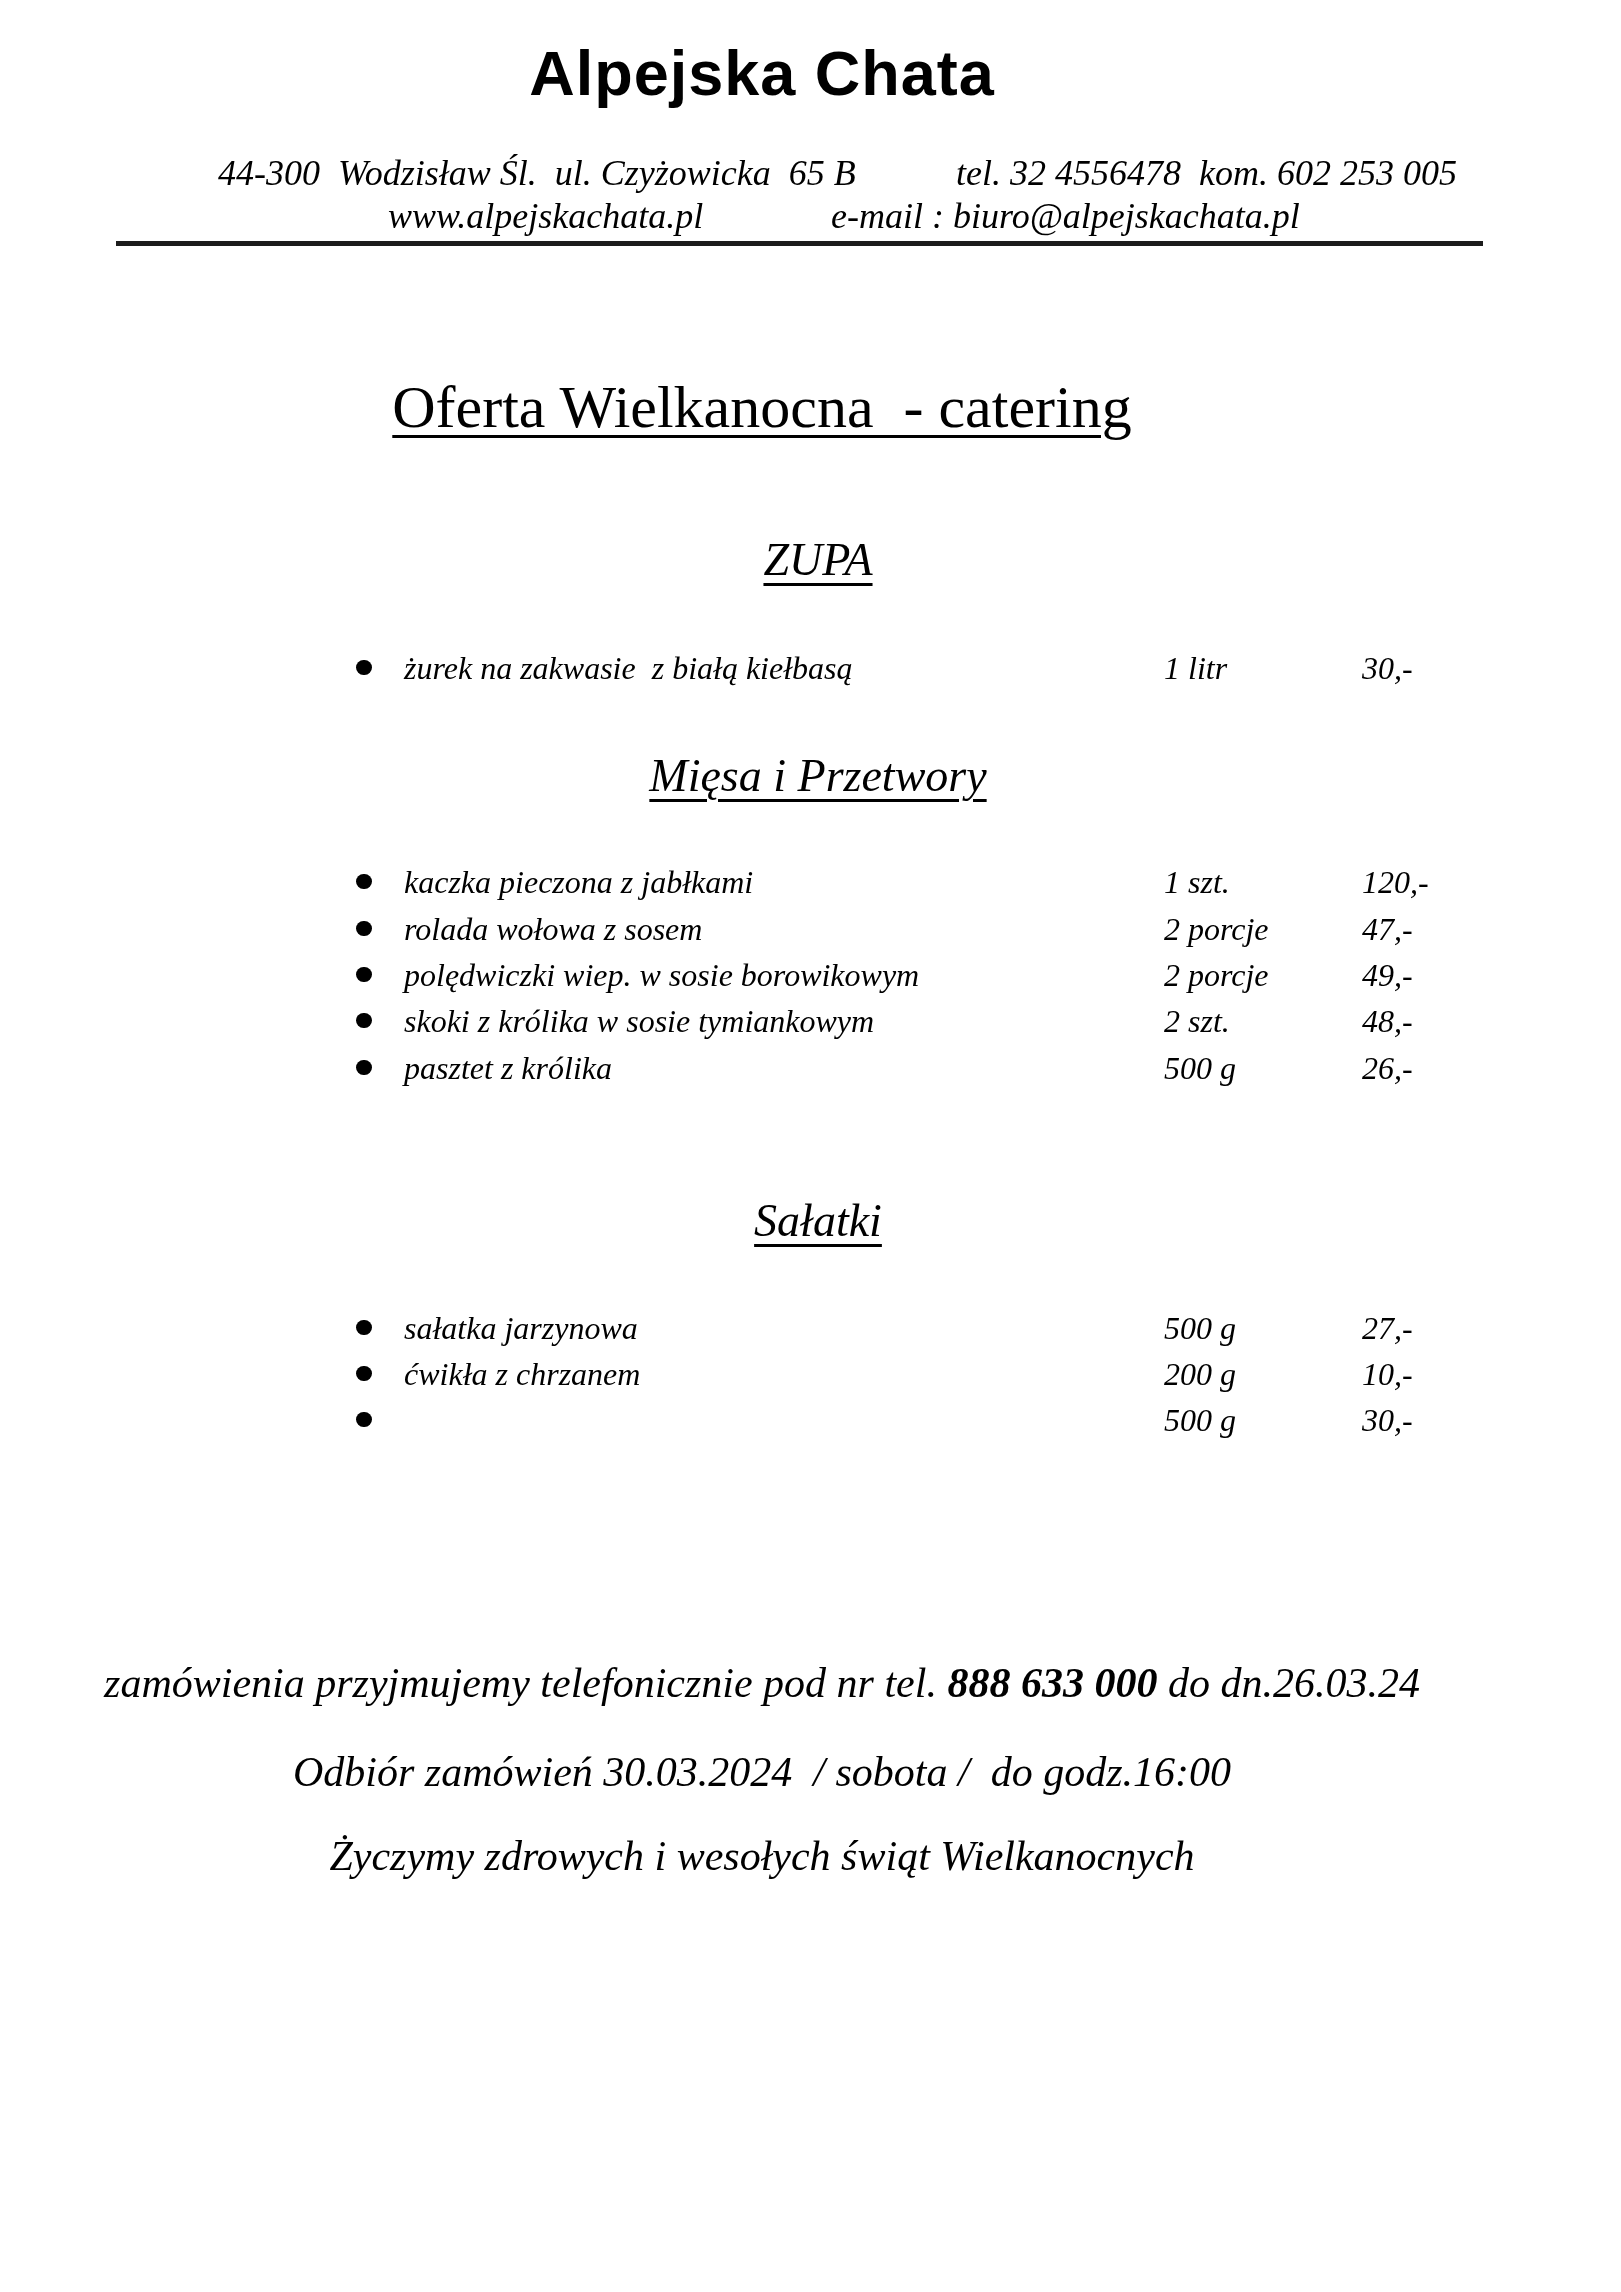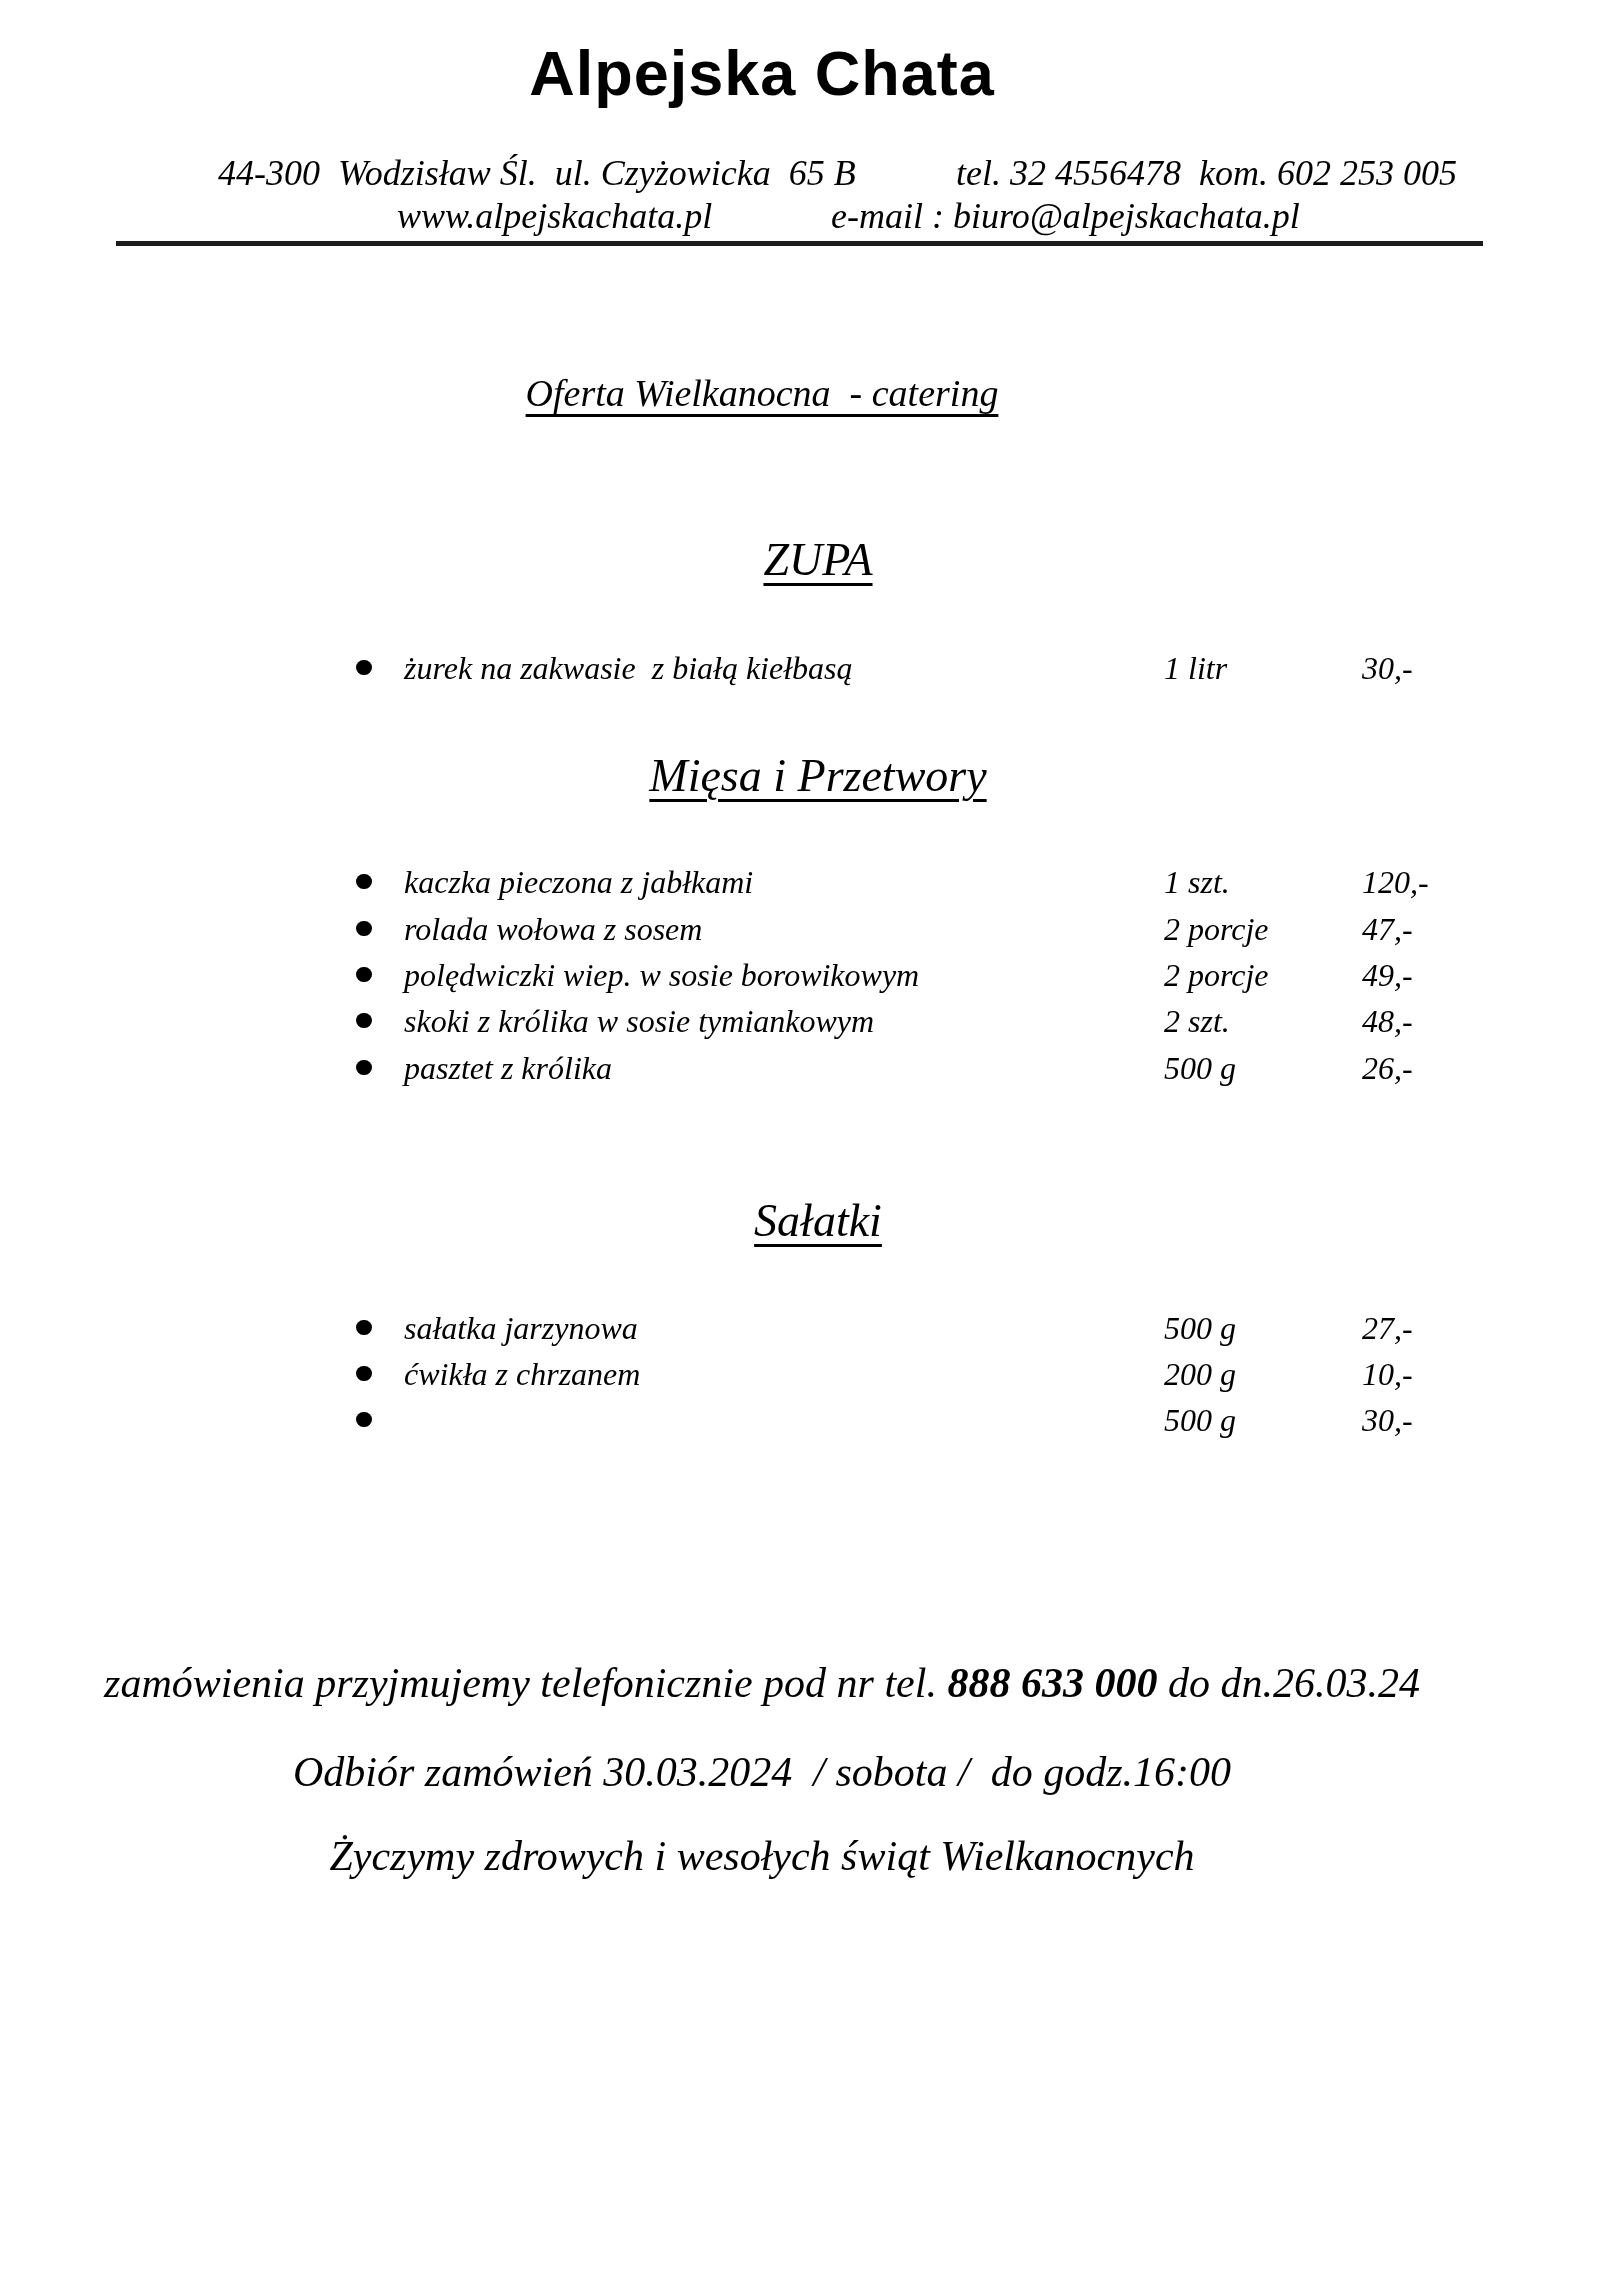--- a/index.html
+++ b/index.html
@@ -34,22 +34,21 @@
   .header-rule {
     top: 241px;
     left: 116px;
     width: 1367px;
     height: 4.9px;
     background: #1c1c1c;
   }
 
   .offer-title {
     top: 370px;
-    font-style: italic;
-    font-size: 38px;
+    font-size: 60px;
     line-height: 1.25;
   }
   .offer-title .u,
   .section-heading .u {
     text-decoration: underline;
     text-decoration-thickness: 2.9px;
     text-underline-offset: 7.8px;
   }
 
   .section-heading {
@@ -89,21 +88,21 @@
   }
   .bold { font-weight: bold; }
 </style>
 </head>
 <body>
 
 <div class="abs center page-title">Alpejska Chata</div>
 
 <span class="abs addr" style="top:152px; left:218px;">44-300&nbsp; Wodzisław Śl.&nbsp; ul. Czyżowicka&nbsp; 65 B</span>
 <span class="abs addr" style="top:152px; left:956px;">tel. 32 4556478&nbsp; kom. 602 253 005</span>
-<span class="abs addr" style="top:195px; left:397px;text-align:center;">www.alpejskachata.pl</span>
+<span class="abs addr" style="top:195px; left:388px;text-align:center;">www.alpejskachata.pl</span>
 <span class="abs addr" style="top:195px; left:831px;">e-mail : biuro@alpejskachata.pl</span>
 
 <div class="abs header-rule"></div>
 
 <div class="abs center offer-title">
   <span class="u">Oferta Wielkanocna&nbsp; - catering</span>
 </div>
 
 <div class="abs center section-heading" style="top:531px;">
   <span class="u">ZUPA</span>

